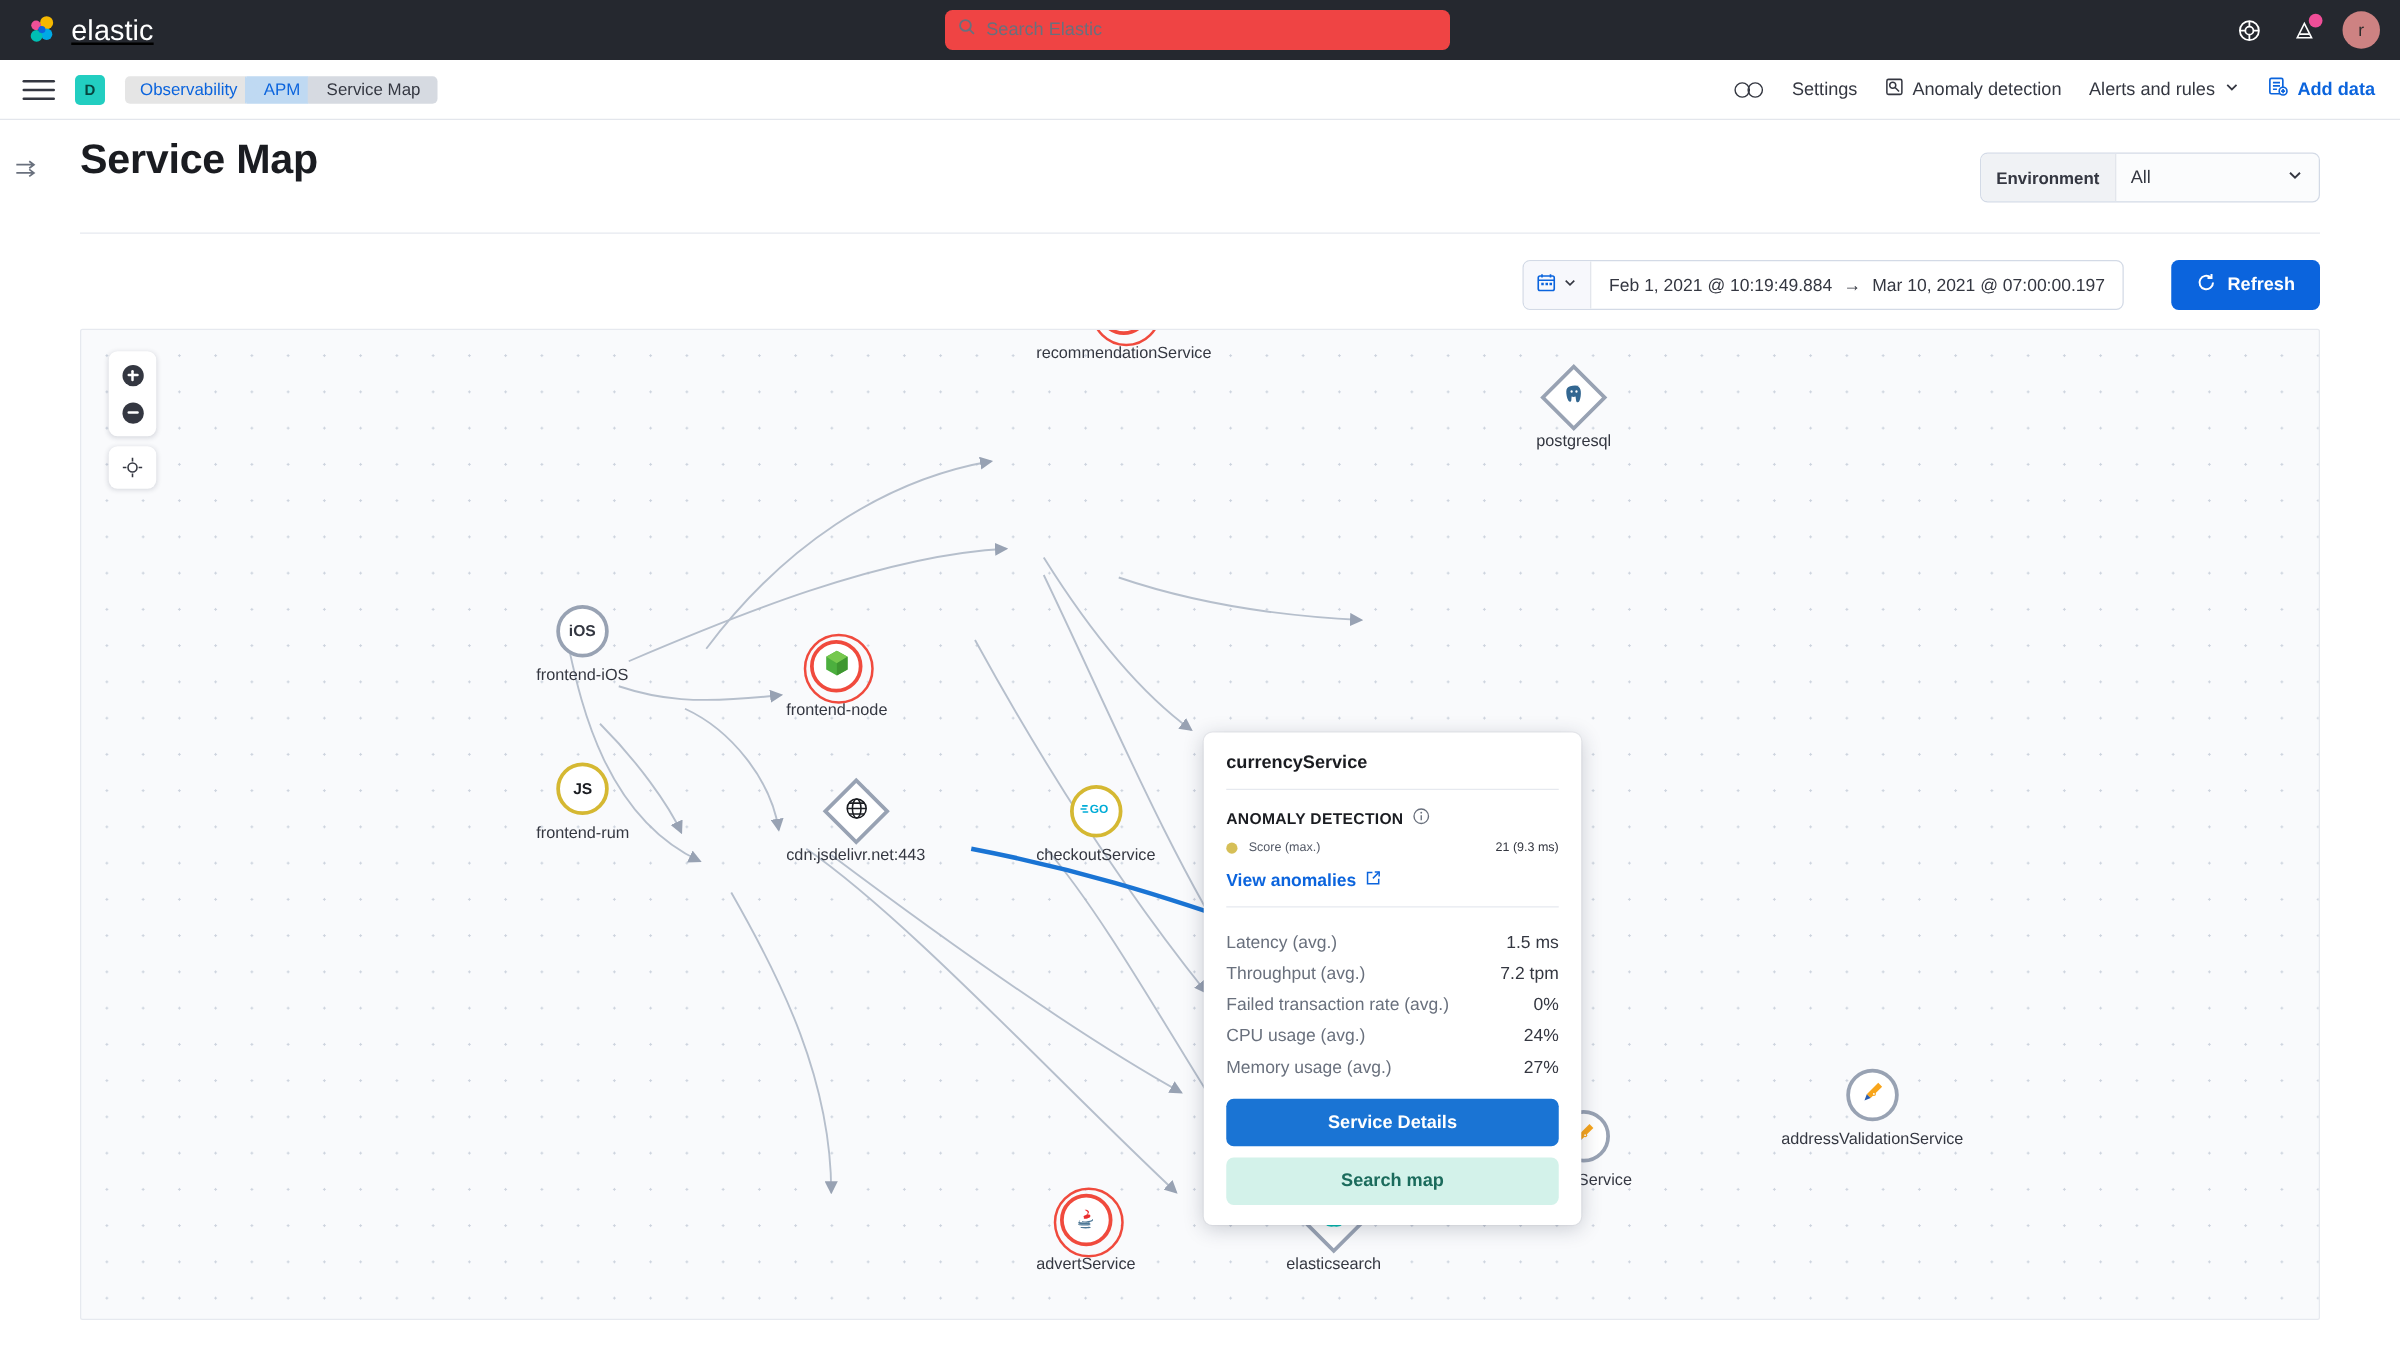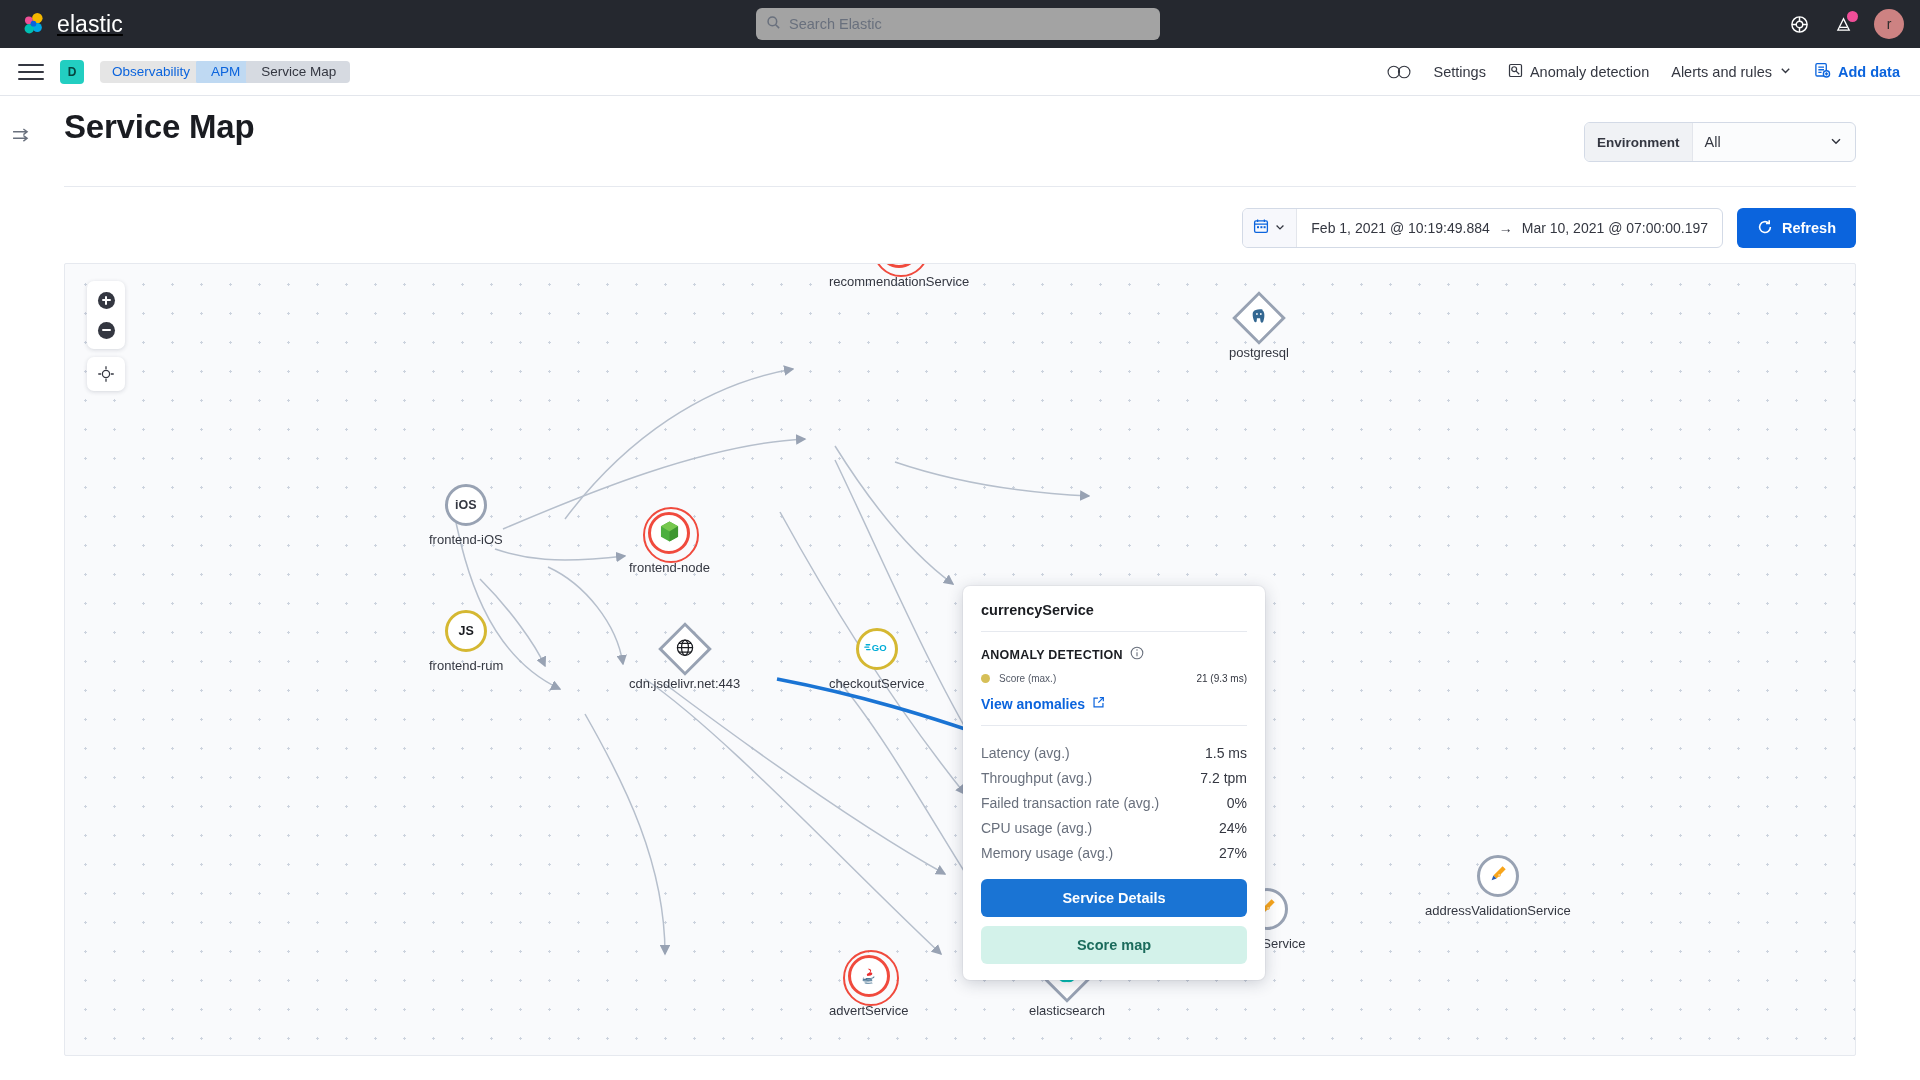--- a/index.html
+++ b/index.html
@@ -19,21 +19,21 @@
     display: flex; align-items: center;
   }
   .brand { display: flex; align-items: center; gap: 10px; padding-left: 20px; text-decoration: underline; }
   .brand-mark { width: 27px; height: 27px; position: relative; }
   .brand-text {
     color: #ffffff; font-size: 23px; letter-spacing: .1px; font-weight: 400;
   }
   .global-search {
     position: absolute; left: 756px; top: 8px;
     width: 404px; height: 32px;
-    background: #a3a3a3; border-radius: 6px;
+    background: #ef4444; border-radius: 6px;
     display: flex; align-items: center; padding: 0 10px; gap: 8px;
   }
   .global-search input {
     border: 0; outline: 0; font-size: 14.5px; color: #343741;
     font-family: "Liberation Sans", sans-serif; background: transparent;
     width: 100%;
   }
   .global-search input::placeholder { color: #69707d; }
   .topbar-right {
     position: absolute; right: 16px; top: 0; height: 48px;
@@ -139,20 +139,21 @@
   .dp-range {
     display: flex; align-items: center; gap: 9px;
     padding: 0 14px; font-size: 14px; color: #343741; cursor: pointer; white-space: nowrap;
   }
   .btn-refresh {
     height: 40px; background: #0b64dd; color: #fff;
     border: 0; border-radius: 6px; padding: 0 20px;
     font-size: 14.5px; font-weight: 600; cursor: pointer;
     display: flex; align-items: center; gap: 9px;
     font-family: "Liberation Sans", sans-serif;
+    margin-left: 24px;
   }
 
   
   .map-canvas {
     position: absolute; top: 263px; left: 64px;
     width: 1792px; height: 793px;
     background-color: #f9fafc;
     background-image: radial-gradient(#ccd3de 1.1px, transparent 1.1px);
     background-size: 29px 29px;
     background-position: 6px 6px;
@@ -692,16 +693,16 @@
         <span>CPU usage (avg.)</span>
         <span class="mv">24%</span>
       </div>
       <div class="metric-row">
         <span>Memory usage (avg.)</span>
         <span class="mv">27%</span>
       </div>
     </div>
 
     <button class="popup-btn primary">Service Details</button>
-    <button class="popup-btn secondary">Score map</button>
+    <button class="popup-btn secondary">Search map</button>
   </div>
 
 </div>
 
 </body></html>

